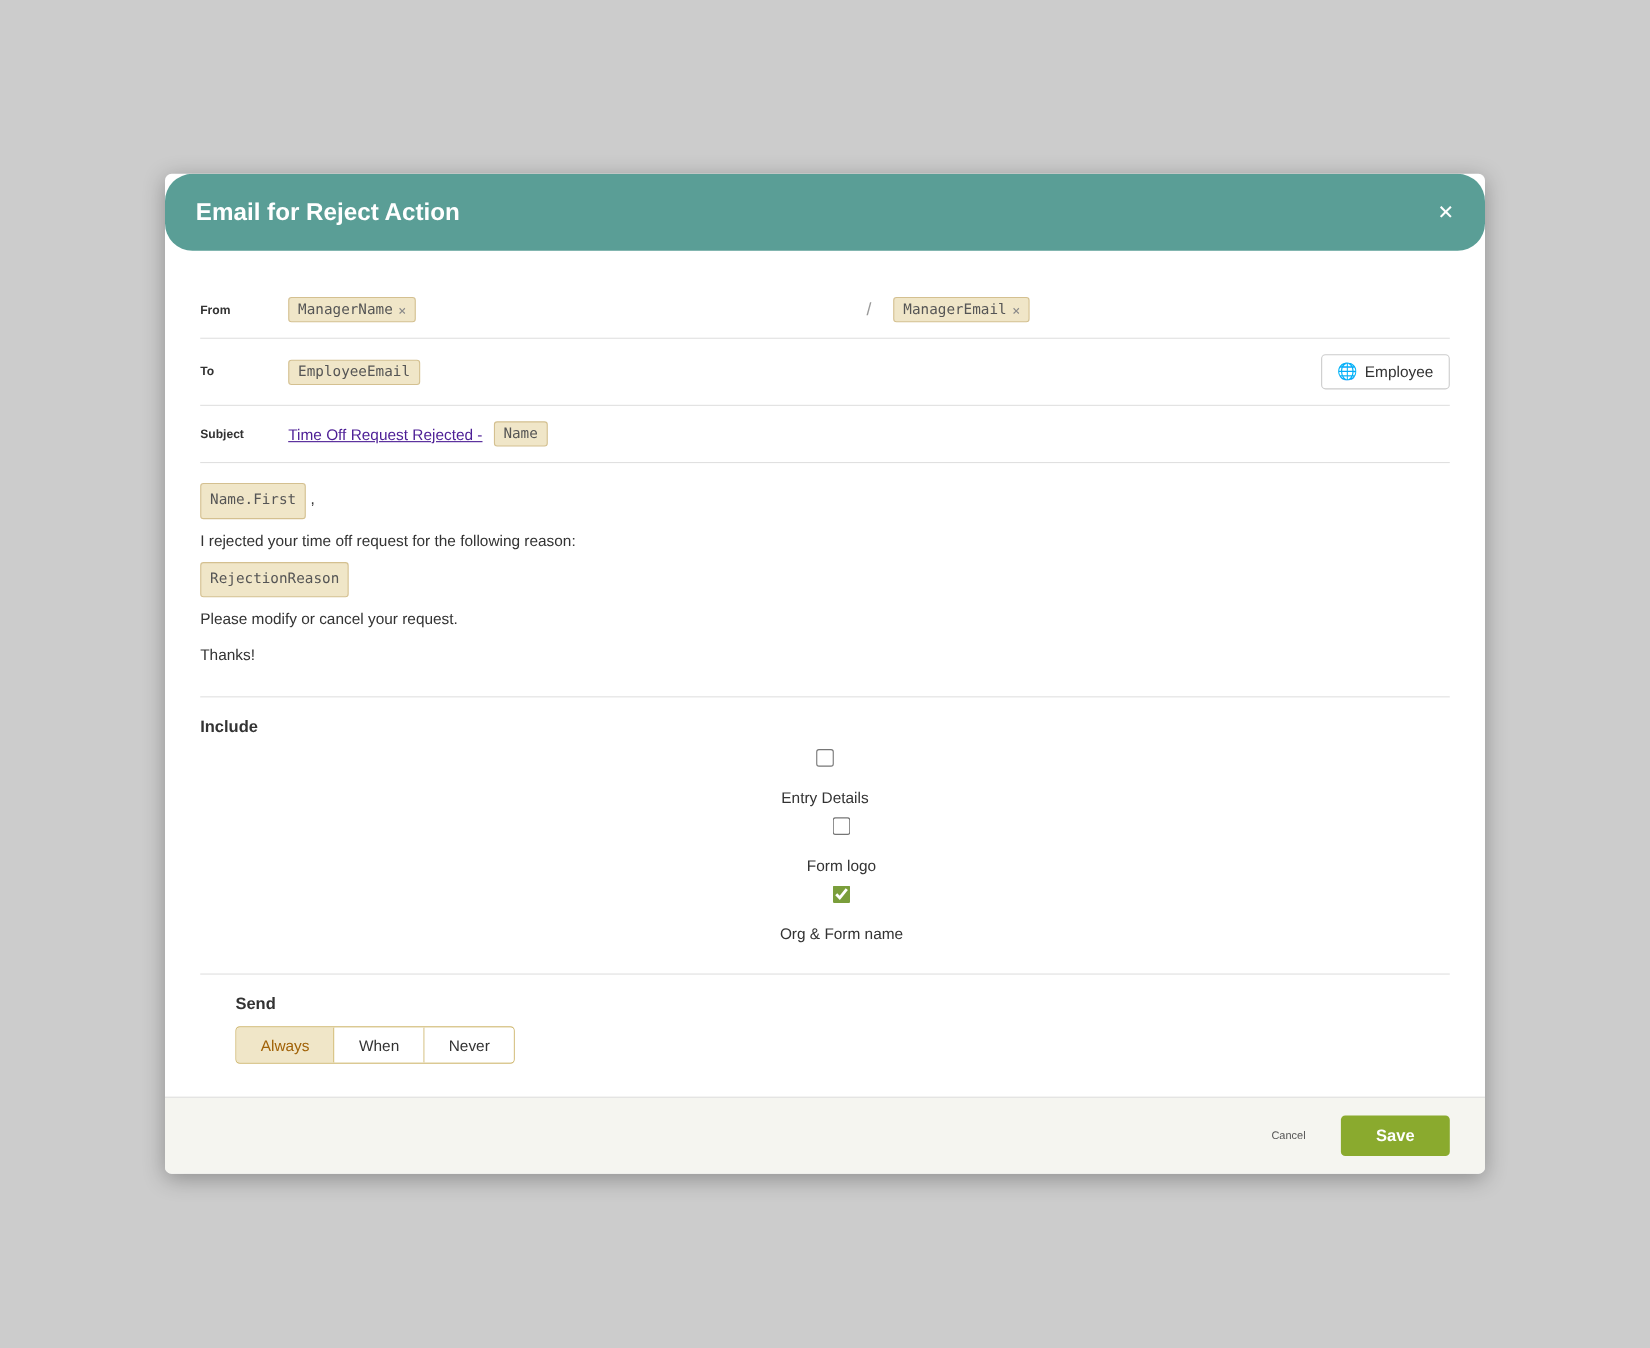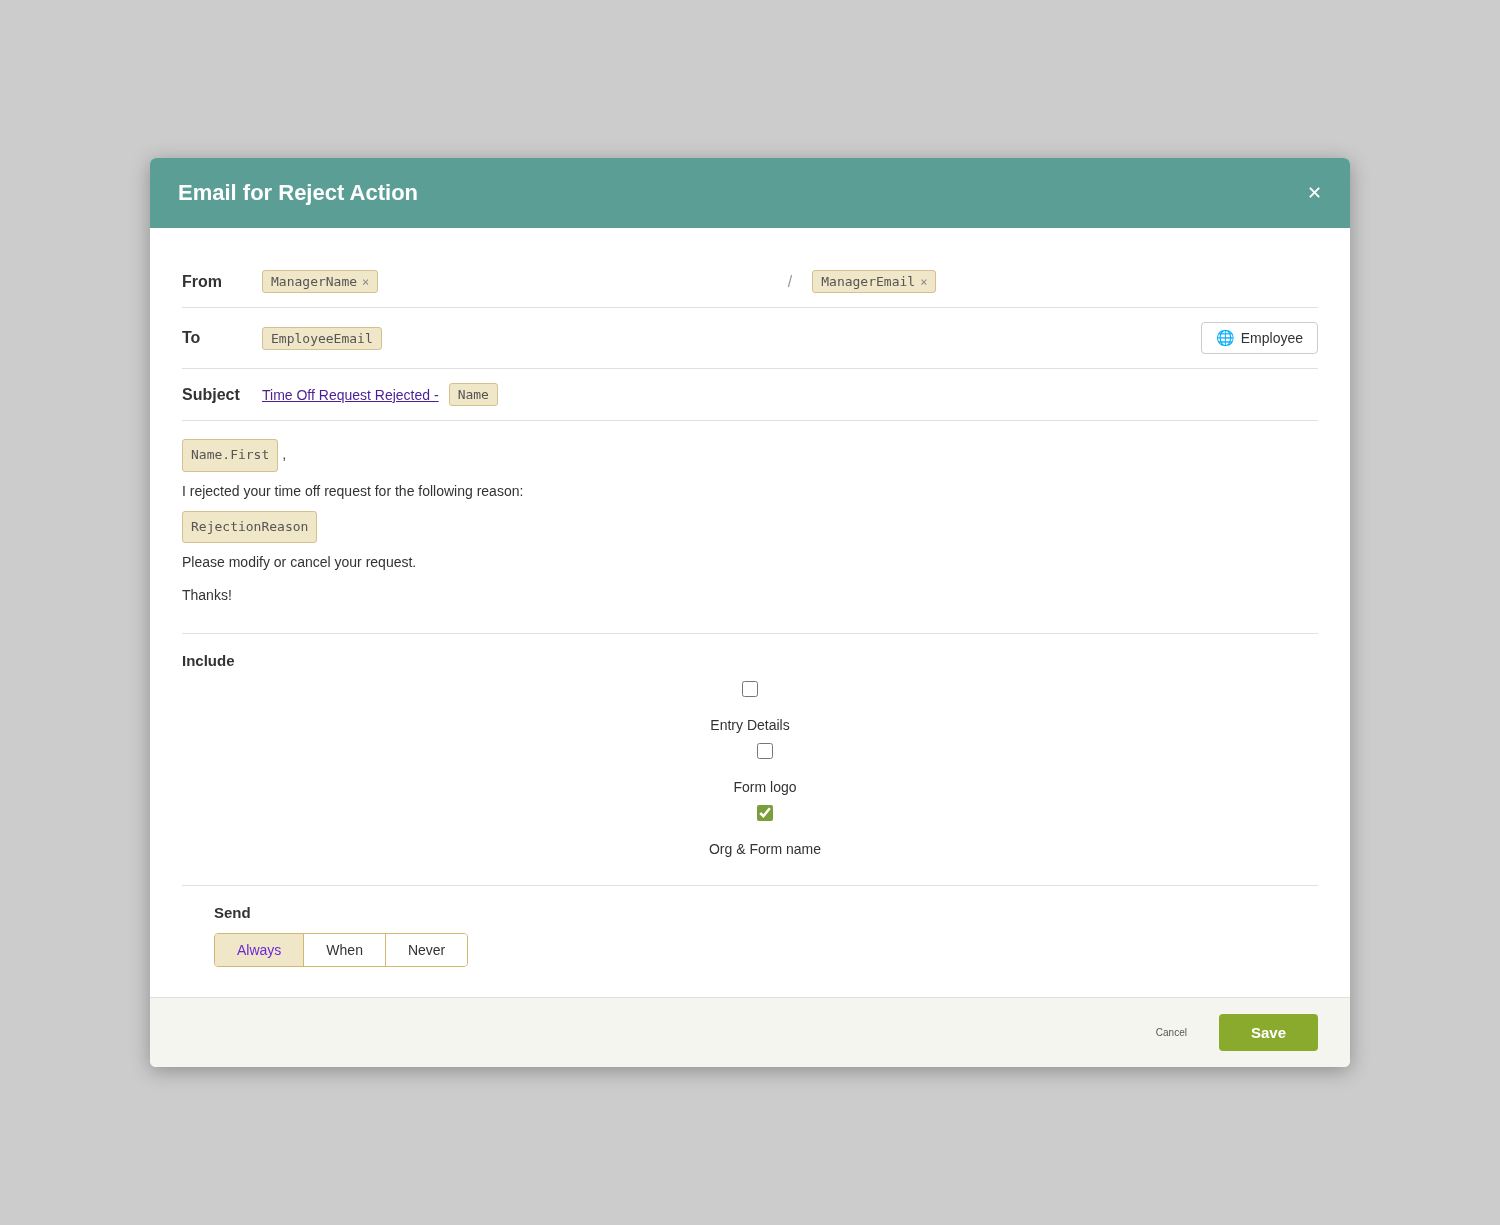--- a/index.html
+++ b/index.html
@@ -19,20 +19,21 @@
       border-radius: 6px;
       overflow: hidden;
       box-shadow: 0 4px 20px rgba(0,0,0,0.3);
     }
     .modal-header {
       background: #5a9e96;
       padding: 22px 28px;
       display: flex;
       justify-content: space-between;
       align-items: center;
+      border-radius: 25px;
     }
     .modal-header-title {
       color: #fff;
       font-size: 22px;
       font-weight: bold;
     }
     .modal-close {
       color: #fff;
       font-size: 18px;
       cursor: pointer;
@@ -49,21 +50,21 @@
       padding: 14px 0;
       border-bottom: 1px solid #e0e0e0;
       gap: 10px;
     }
     .field-row:first-child {
       border-top: none;
     }
     .field-label {
       font-weight: bold;
       min-width: 70px;
-      font-size: 16px;
+      font-size: 11px;
     }
     .tag {
       background: #f0e6c8;
       border: 1px solid #d4c090;
       border-radius: 3px;
       padding: 3px 8px;
       font-family: monospace;
       font-size: 13px;
       color: #555;
       display: inline-flex;
@@ -173,21 +174,21 @@
       cursor: pointer;
       font-size: 14px;
       color: #333;
       border-right: 1px solid #d0b870;
     }
     .send-btn:last-child {
       border-right: none;
     }
     .send-btn.active {
       background: #f0e6c8;
-      color: #6d28d9;
+      color: #a16207;
       font-weight: 500;
     }
     .modal-footer {
       background: #f5f5f0;
       padding: 16px 32px;
       display: flex;
       justify-content: flex-end;
       align-items: center;
       gap: 16px;
       border-top: 1px solid #e0e0e0;

